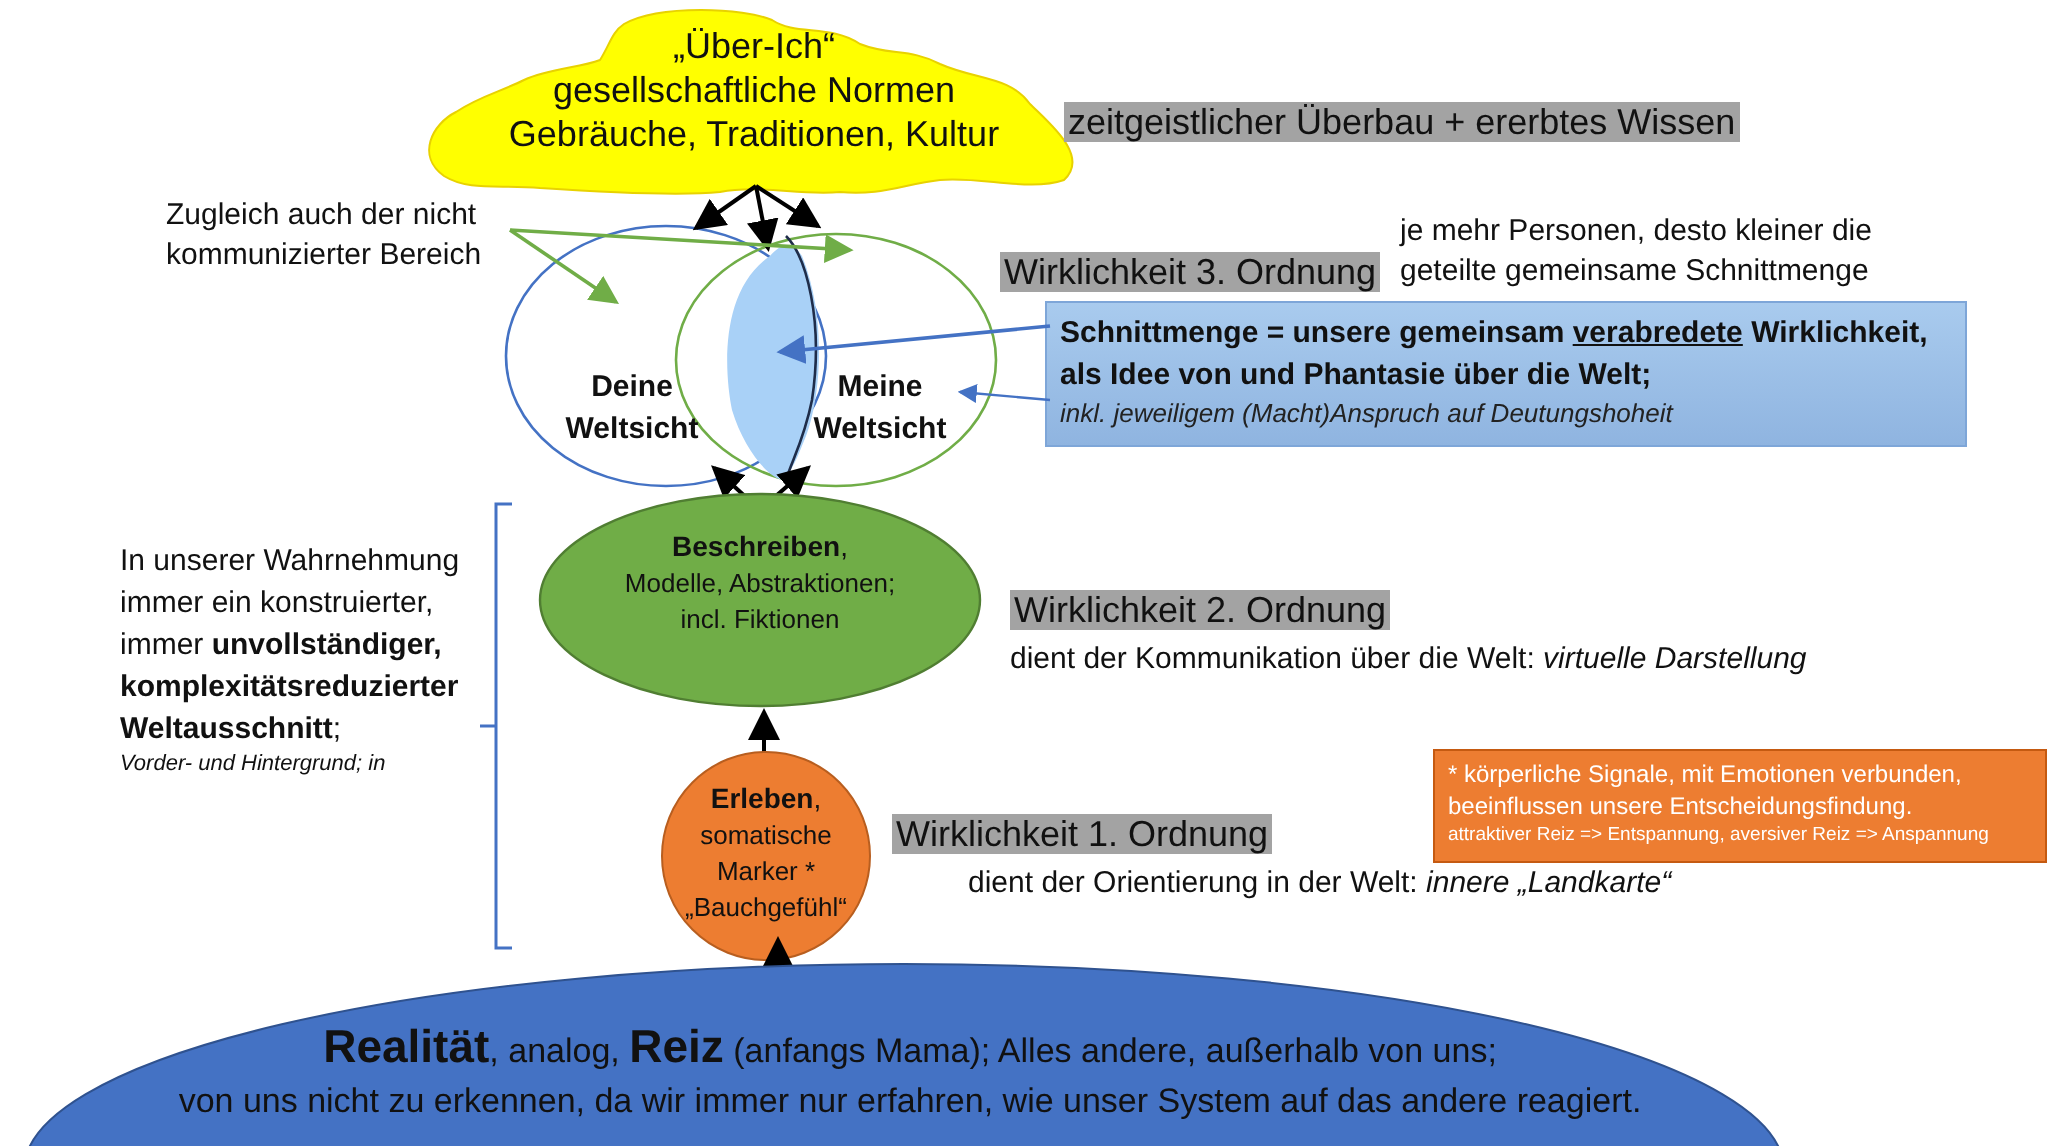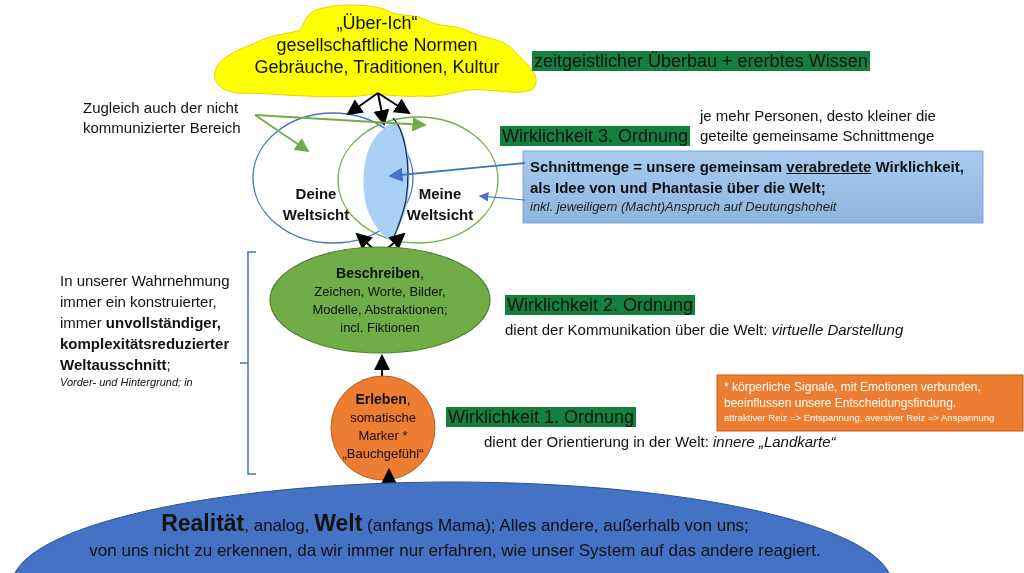--- a/index.html
+++ b/index.html
@@ -1,19 +1,19 @@
 <!DOCTYPE html>
 <html><head>
 <meta charset="utf-8">
 <style>
   html, body { margin:0; padding:0; background:#ffffff; }
   body { width:1024px; height:573px; position:relative; overflow:hidden; font-family:"Liberation Sans", sans-serif; color:#111; }
   .abs { position:absolute; }
   svg.shapes { position:absolute; left:0; top:0; }
-  .hl { background:#15803d; padding:0 2px; }
+  .hl { background:#a3a3a3; padding:0 2px; }
   .c { text-align:center; }
   .t18 { font-size:18px; line-height:22px; }
   .t16 { font-size:15px; line-height:19px; }
   .t14 { font-size:14px; line-height:18px; }
   .t13 { font-size:13px; line-height:17px; }
   .b { font-weight:bold; }
   .i { font-style:italic; }
 </style>
 </head>
 <body>
@@ -105,21 +105,20 @@
 </div>
 
 <div class="abs" style="left:530px; top:156px; width:450px;">
   <div class="t16 b" style="line-height:21px;"><span>Schnittmenge = unsere gemeinsam </span><span style="text-decoration:underline;">verabredete</span><span> Wirklichkeit,</span></div>
   <div class="t16 b" style="line-height:21px;">als Idee von und Phantasie über die Welt;</div>
   <div class="t13 i" style="color:#222;">inkl. jeweiligem (Macht)Anspruch auf Deutungshoheit</div>
 </div>
 
 <div class="abs c" style="left:290px; top:264px; width:180px;">
   <div class="t14" style="line-height:19px;"><span class="b">Beschreiben</span><span>,</span></div>
-  <div class="t13" style="line-height:18px;">Zeichen, Worte, Bilder,</div>
   <div class="t13" style="line-height:18px;">Modelle, Abstraktionen;</div>
   <div class="t13" style="line-height:18px;">incl. Fiktionen</div>
 </div>
 
 <div class="abs t18" style="left:505px; top:294px;">
   <span class="hl">Wirklichkeit 2. Ordnung</span>
 </div>
 <div class="abs t16" style="left:505px; top:320px;">
   <span>dient der Kommunikation über die Welt: </span><span class="i">virtuelle Darstellung</span>
 </div>
@@ -147,15 +146,15 @@
   <span>dient der Orientierung in der Welt: </span><span class="i">innere „Landkarte“</span>
 </div>
 
 <div class="abs" style="left:724px; top:379px; width:300px; color:#fff;">
   <div style="font-size:12px; line-height:16px;">* körperliche Signale, mit Emotionen verbunden,</div>
   <div style="font-size:12px; line-height:16px;">beeinflussen unsere Entscheidungsfindung.</div>
   <div style="font-size:9.5px; line-height:14px;">attraktiver Reiz =&gt; Entspannung, aversiver Reiz =&gt; Anspannung</div>
 </div>
 
 <div class="abs c" style="left:30px; top:510px; width:850px;">
-  <div style="font-size:17px; line-height:26px;"><span class="b" style="font-size:23px;">Realität</span><span>, analog, </span><span class="b" style="font-size:23px;">Welt</span><span> (anfangs Mama); Alles andere, außerhalb von uns;</span></div>
+  <div style="font-size:17px; line-height:26px;"><span class="b" style="font-size:23px;">Realität</span><span>, analog, </span><span class="b" style="font-size:23px;">Reiz</span><span> (anfangs Mama); Alles andere, außerhalb von uns;</span></div>
   <div style="font-size:17px; line-height:24px;">von uns nicht zu erkennen, da wir immer nur erfahren, wie unser System auf das andere reagiert.</div>
 </div>
 
 </body></html>

